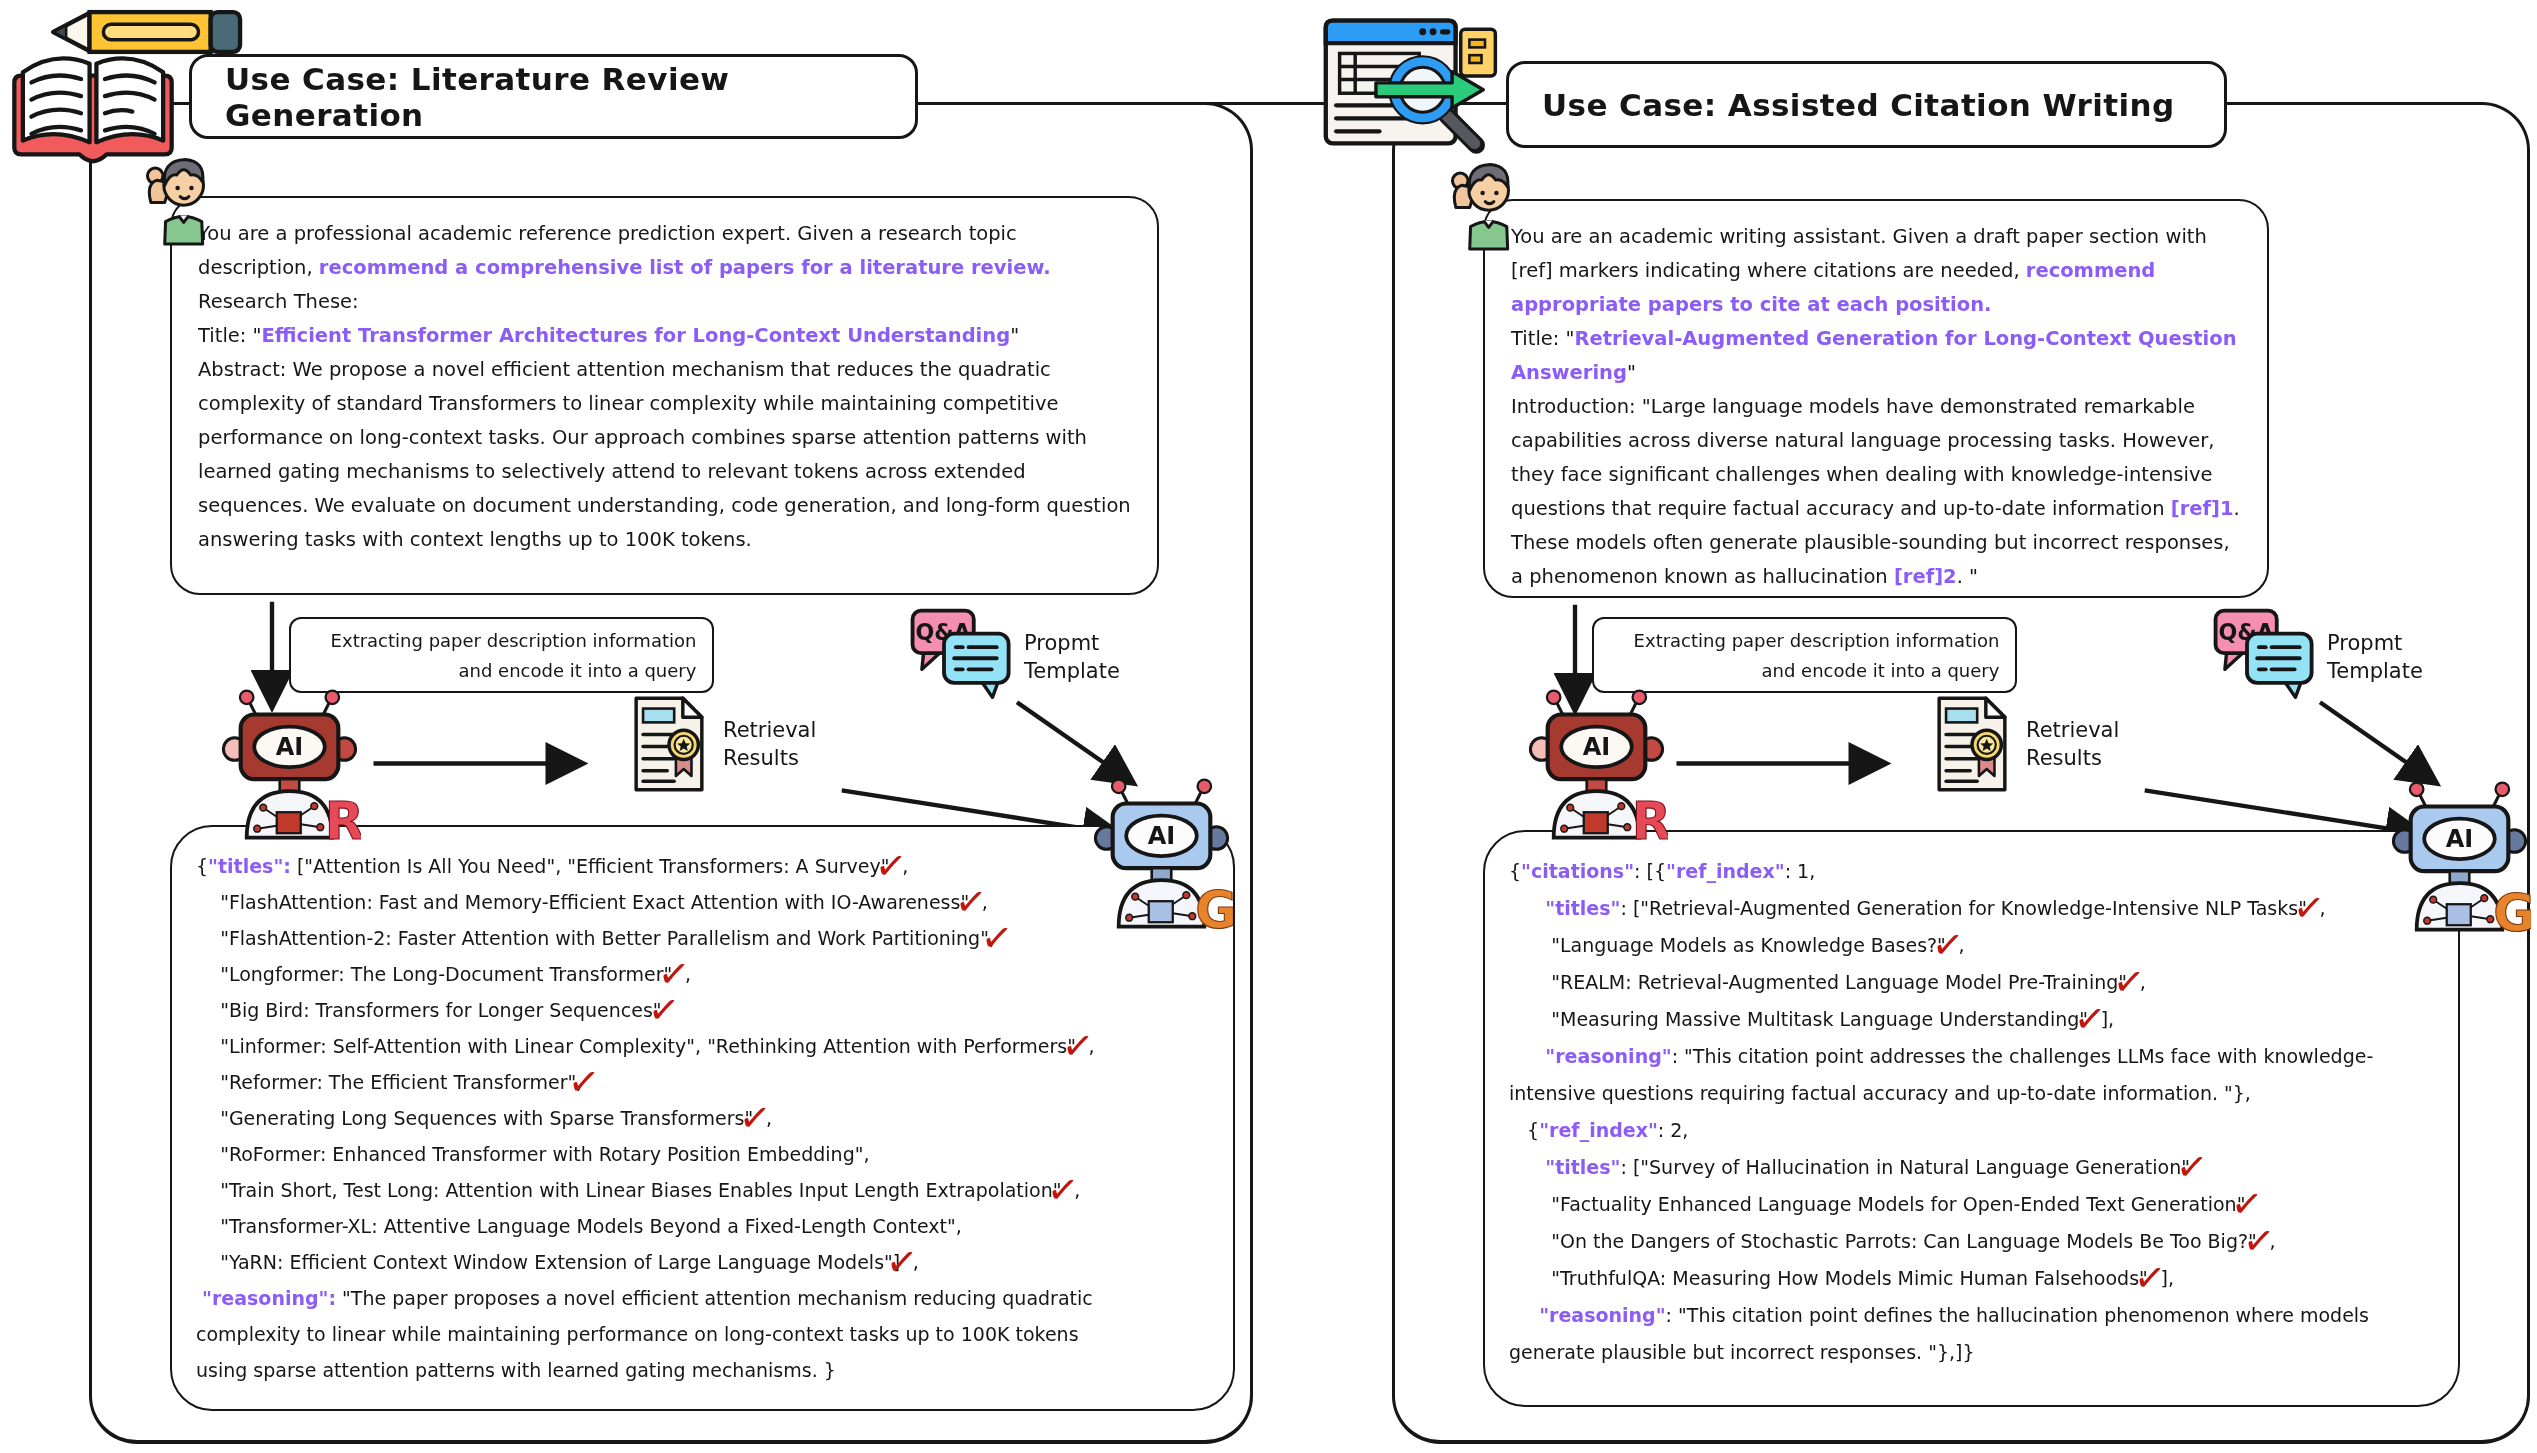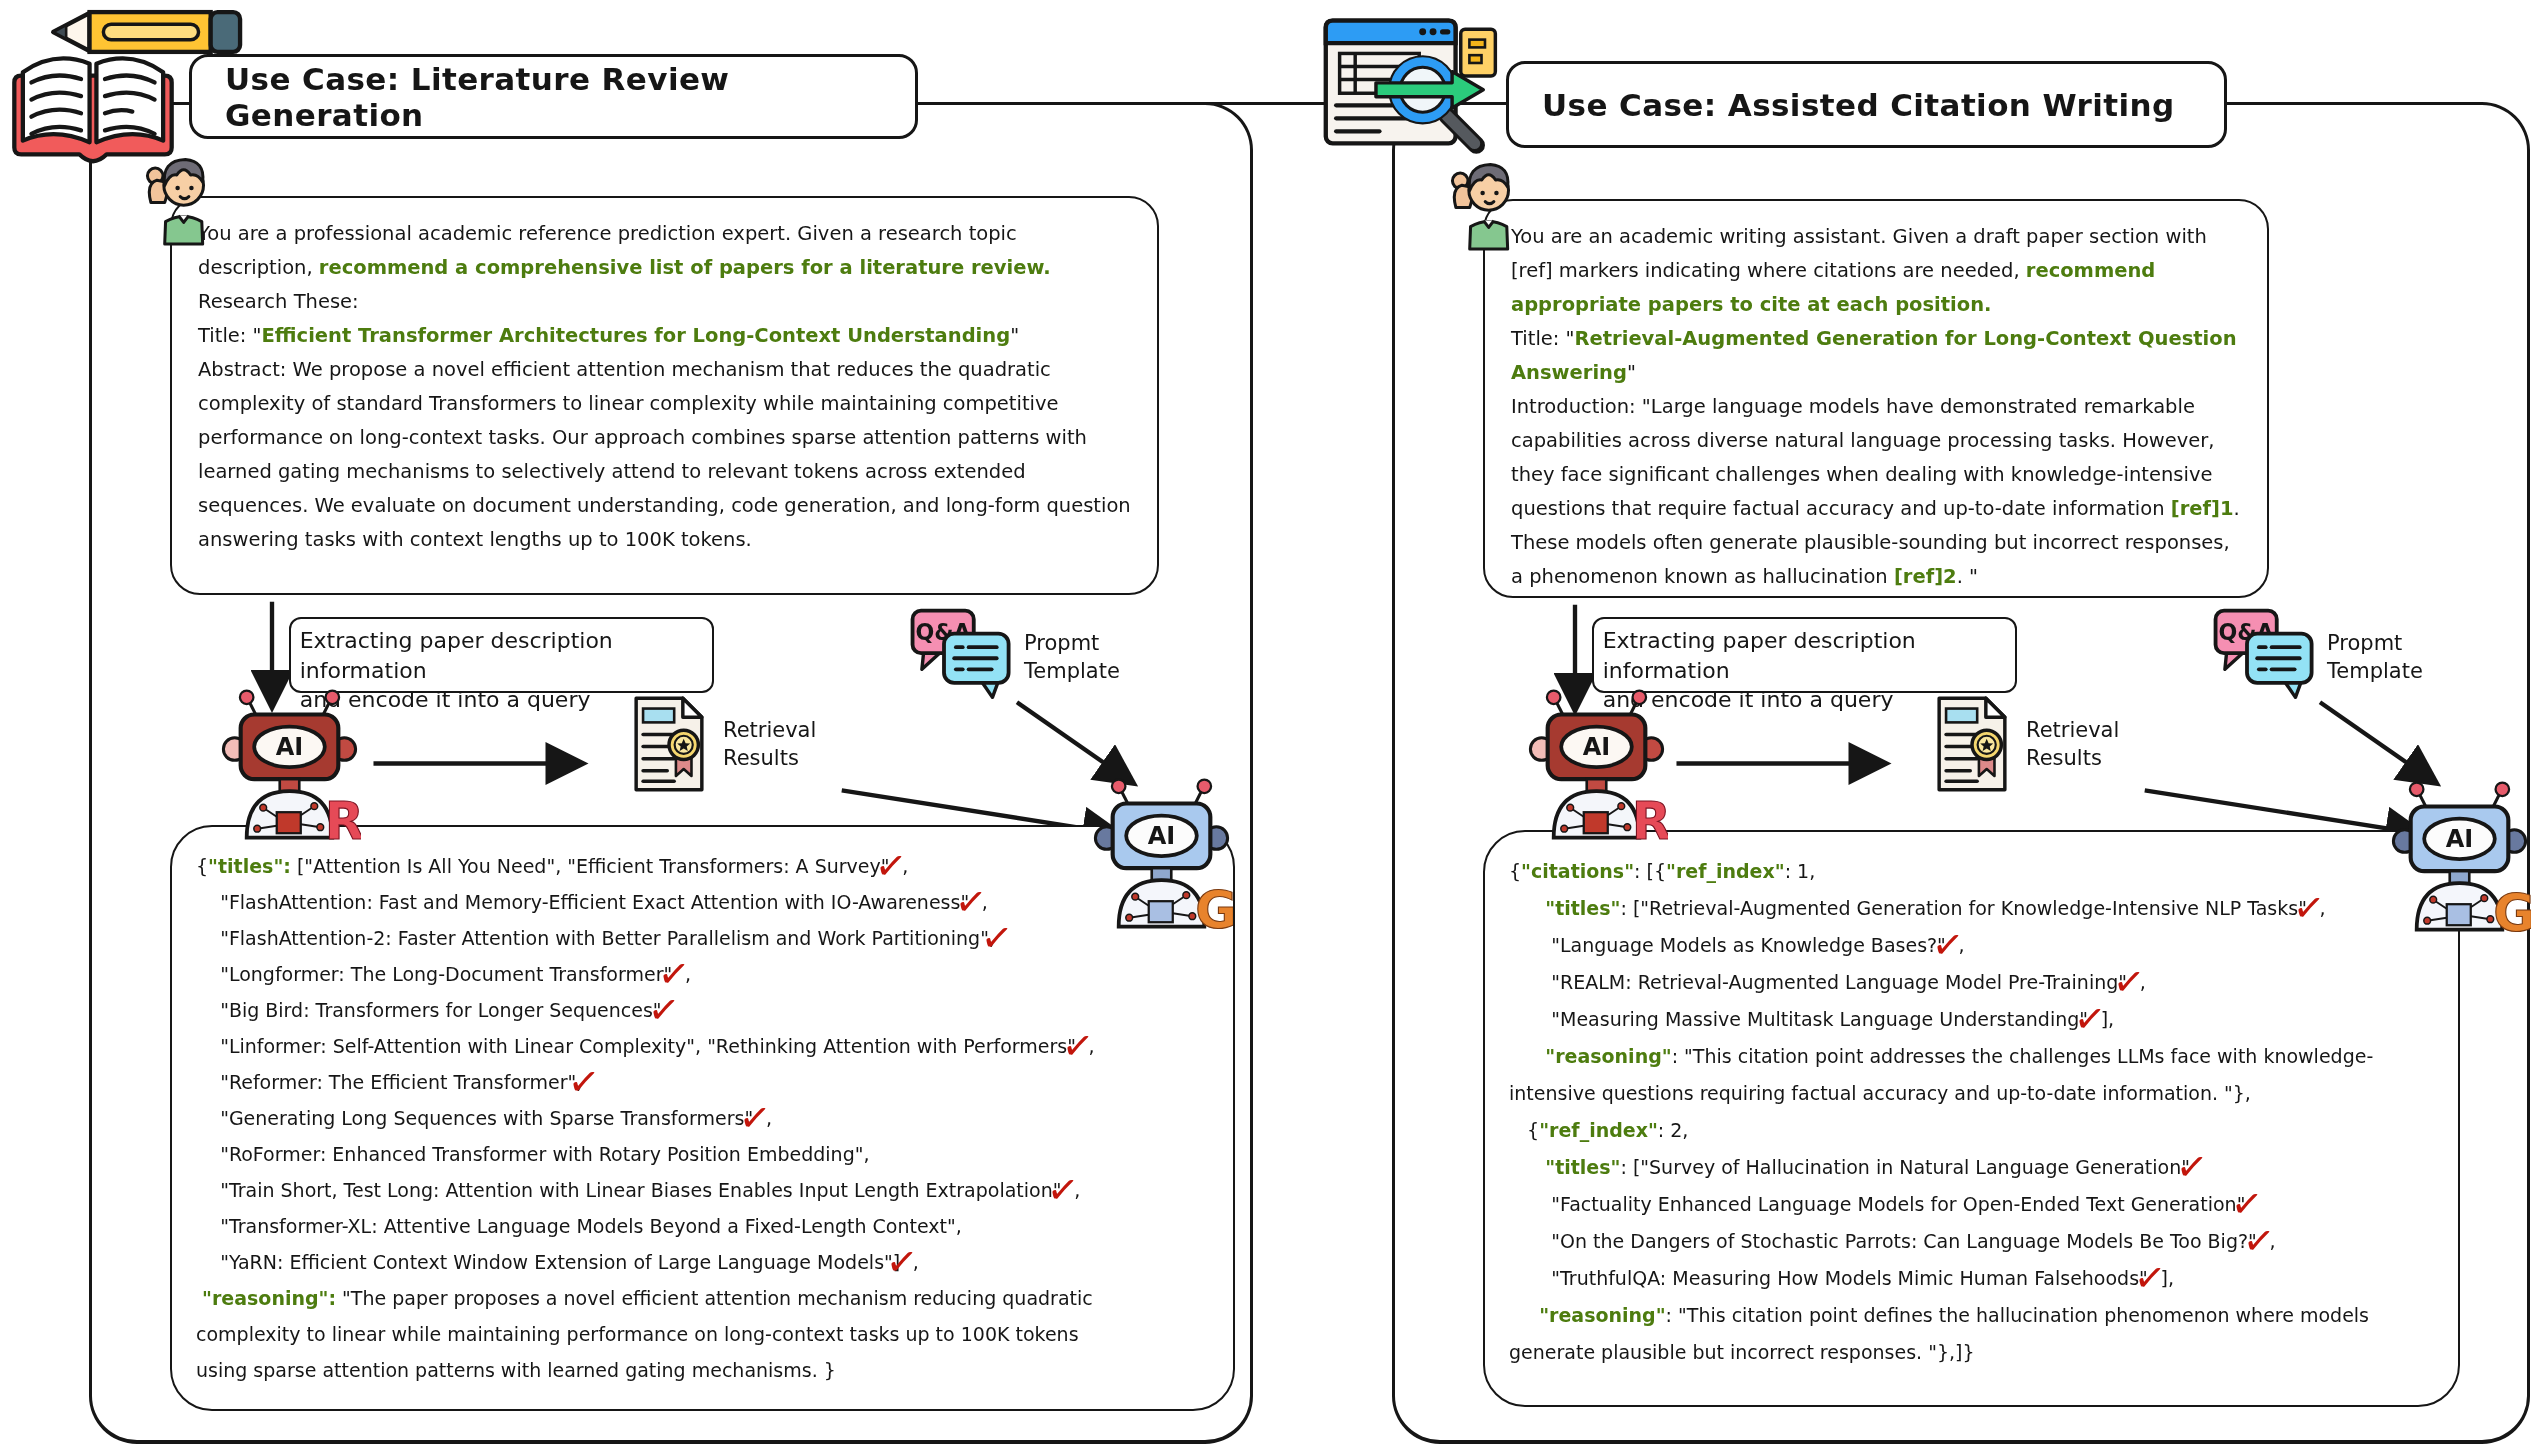--- a/index.html
+++ b/index.html
@@ -8,23 +8,23 @@
   .abs{position:absolute;}
   .outer{border:3px solid #161616;border-bottom-width:4.3px;border-radius:48px;background:#fff;}
   .banner{border:3px solid #161616;border-radius:19px;background:#fff;display:flex;align-items:center;padding-left:33px;box-sizing:border-box;z-index:5;}
   .banner .title{font-size:31px;font-weight:600;letter-spacing:0.4px;}
   .box{border:2.6px solid #161616;border-radius:30px;background:#fff;box-sizing:border-box;z-index:3;}
   .promptbox{padding:19px 26px;font-size:19.5px;line-height:34px;}
   .jsonbox{padding:21px 24px;font-size:19px;line-height:36px;border-radius:42px;}
   .jsonbox.r{line-height:37px;}
   .para{white-space:pre-wrap;}
   .json-line{white-space:pre;}
-  .red{color:#4d7c0f;font-weight:700;}
+  .red{color:#8b5cf6;font-weight:700;}
   .check{color:#C2160C;font-weight:700;font-size:2em;line-height:0;display:inline-block;transform:rotate(6deg);margin:0 -5.2px 0 -14px;position:relative;top:6px;}
-  .extractbox{border:2.6px solid #161616;border-radius:12px;background:#fff;box-sizing:border-box;padding:7px 15.6px 0 8.7px;font-size:22px;line-height:29.5px;z-index:3;}
+  .extractbox{border:2.6px solid #161616;border-radius:12px;background:#fff;box-sizing:border-box;text-align:right;padding:7px 15.6px 0 8.7px;font-size:18px;line-height:29.5px;z-index:3;}
   .flowlabel{font-size:21px;line-height:28px;z-index:3;}
   .connector{border-top:3px solid #161616;z-index:0;}
   .icon{z-index:6;}
   .ai-text{font:700 32px "DejaVu Sans",sans-serif;fill:#161616;text-anchor:middle;}
   .qa-text{font:700 26px "DejaVu Sans",sans-serif;fill:#161616;text-anchor:middle;}
   .letter-r{font:800 68px "DejaVu Sans",sans-serif;fill:#E64A57;stroke:#7A1220;stroke-width:1.5;}
   .letter-g{font:800 68px "DejaVu Sans",sans-serif;fill:#E8832C;stroke:#7A3A10;stroke-width:1.5;}
 </style>
 </head>
 <body>

